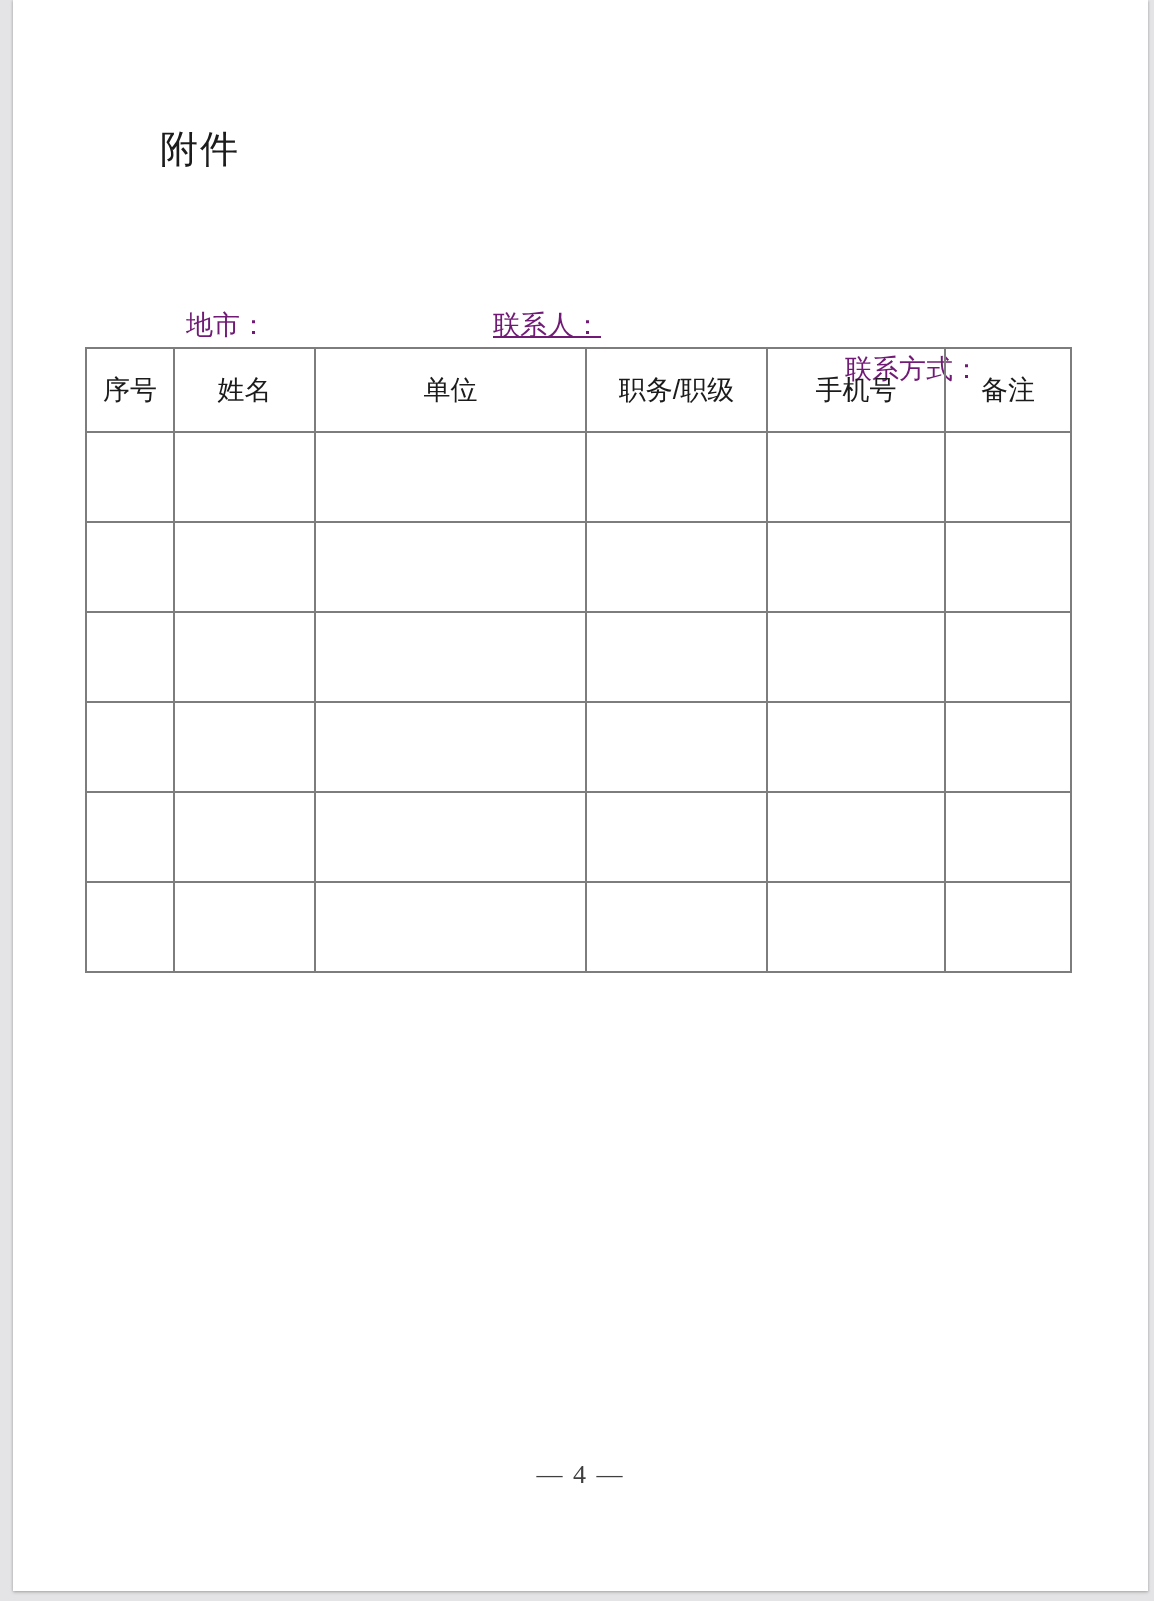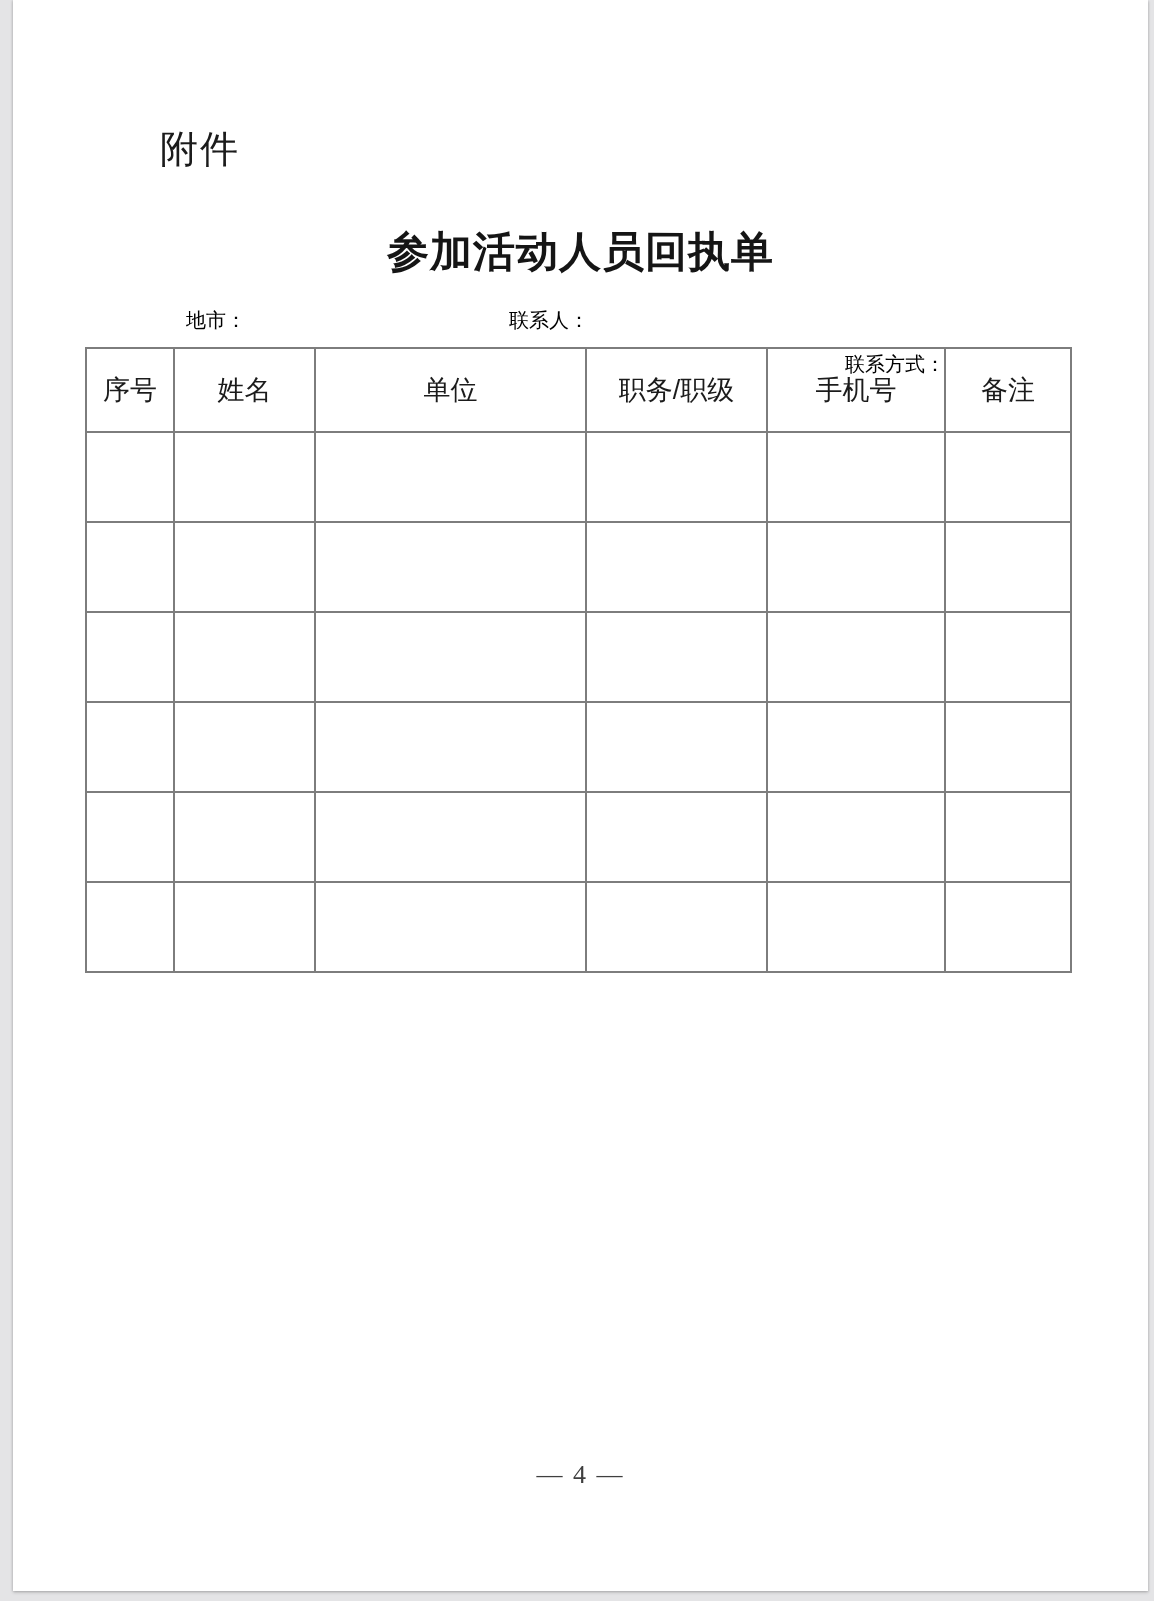--- a/index.html
+++ b/index.html
@@ -30,25 +30,25 @@
     width: 100%;
     text-align: center;
     font-size: 42px;
     font-weight: bold;
     color: #151515;
     letter-spacing: 1px;
   }
   .field-label {
     position: absolute;
     top: 307px;
-    font-size: 20px;
-    color: #000000;
+    font-size: 27px;
+    color: #701a75;
   }
   .field-city    { left: 173px; }
-  .field-contact { left: 496px; }
+  .field-contact { left: 480px; text-decoration: underline; }
   .field-method  { left: 832px; margin-top: 44px; }
 
   table.roster {
     position: absolute;
     left: 72px; top: 347px;
     width: 985px;
     border-collapse: collapse;
     table-layout: fixed;
   }
   table.roster th, table.roster td {
@@ -74,21 +74,20 @@
     letter-spacing: 2px;
   }
 </style>
 </head>
 <body>
 
 <div class="page">
 
   <div class="attachment-label">附件</div>
 
-  <div class="doc-title">参加活动人员回执单</div>
 
   <div class="field-label field-city">地市：</div>
 
   <div class="field-label field-contact">联系人：</div>
 
   <div class="field-label field-method">联系方式：</div>
 
   <table class="roster">
     <colgroup>
       <col style="width:88px">

